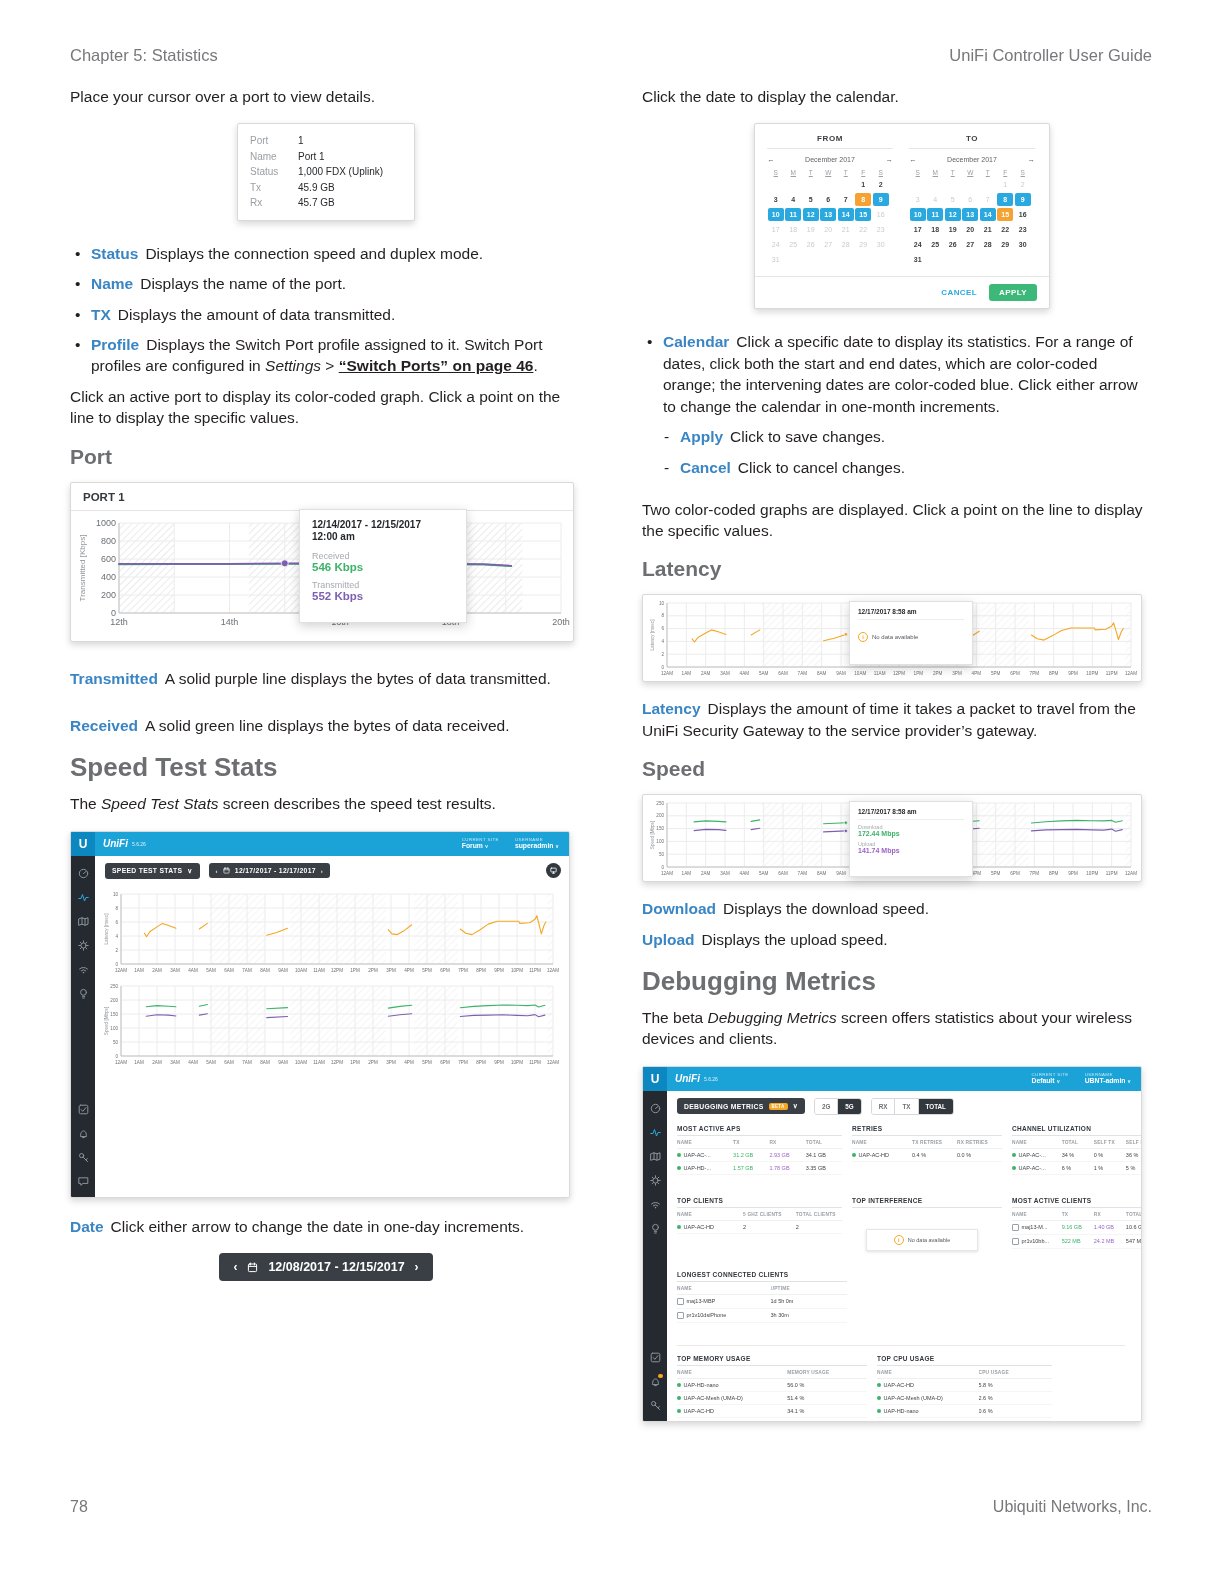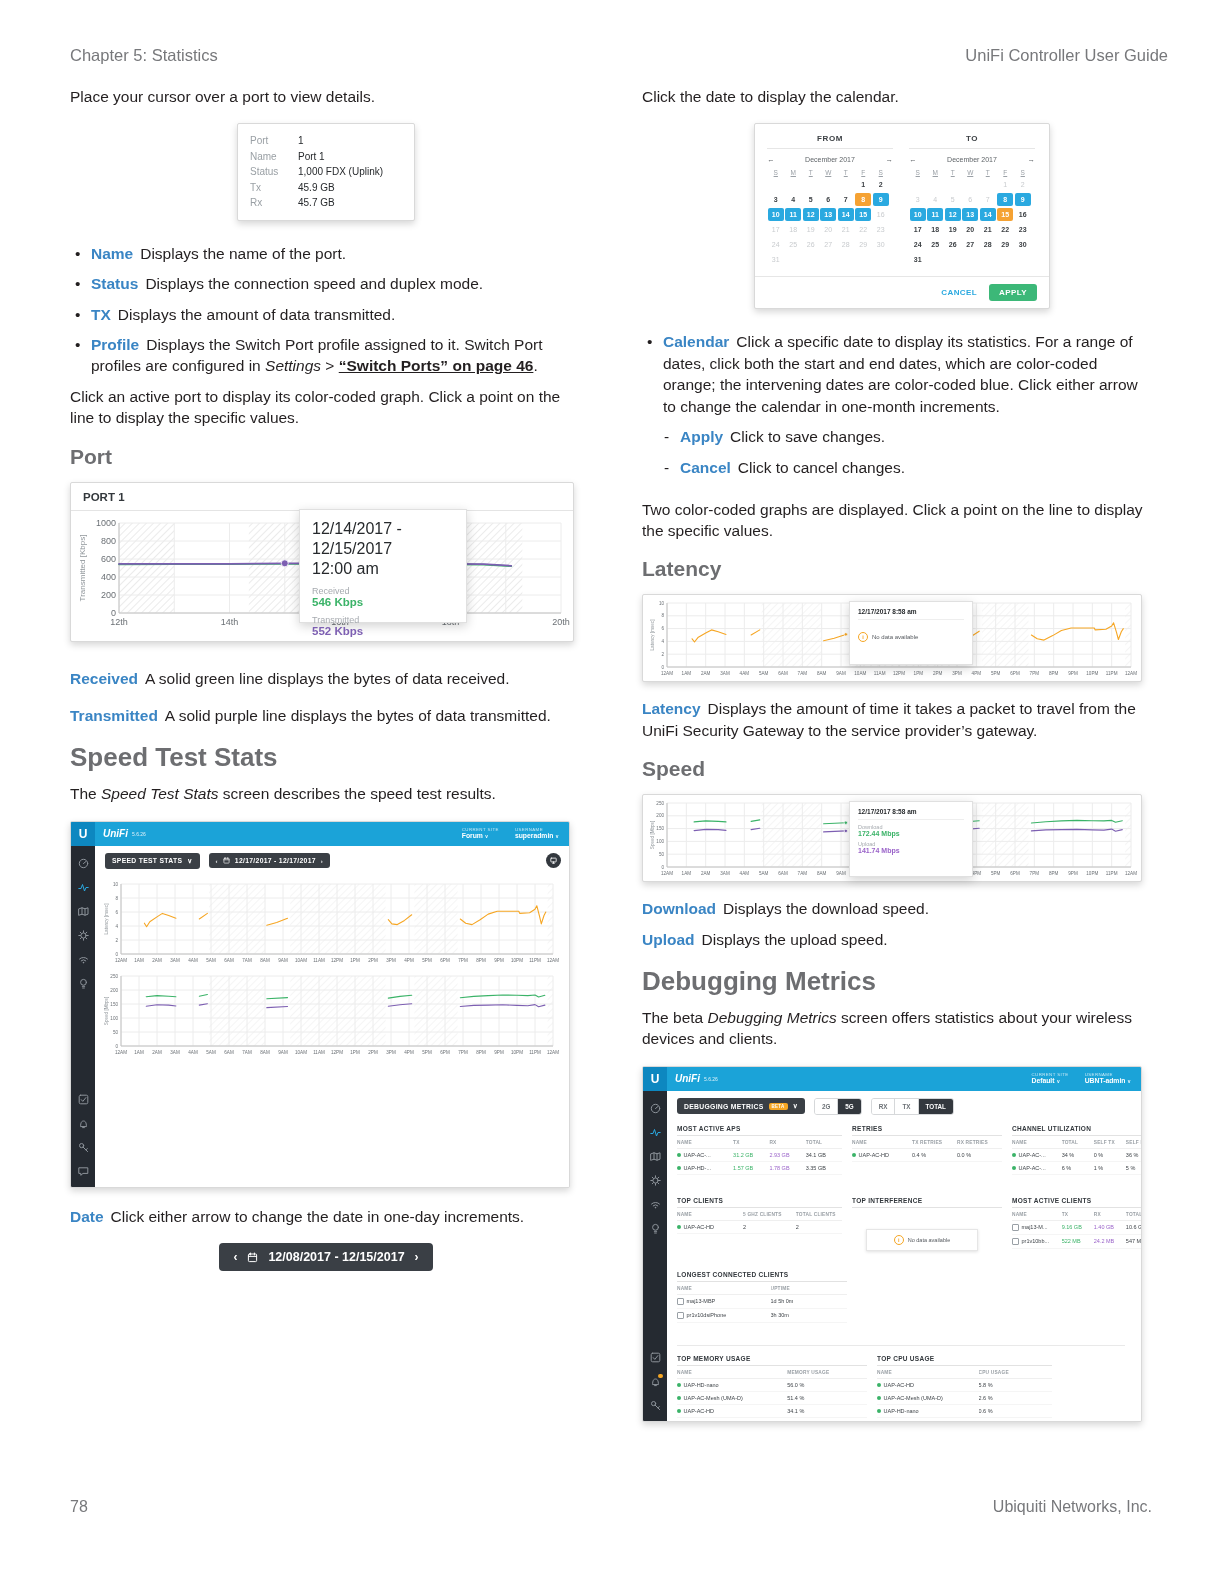--- a/index.html
+++ b/index.html
@@ -24,21 +24,21 @@
   .tipcard{width:152px;margin:2px auto 22px;padding:9px 12px;font-size:10px;line-height:1.55;}
   .kv{display:flex;}
   .kv-k{width:48px;color:#9aa0a5;flex:none;}
   .kv-v{color:#26292c;white-space:nowrap;}
   
   .port-card{width:502px;height:158px;position:relative;margin:0 0 26px;}
   .pc-title{height:17px;padding:8px 12px 2px;font-size:11.5px;font-weight:bold;color:#33383c;border-bottom:1px solid #e4e4e4;}
   .pc-chart{height:124px;margin-top:2px;position:relative;}
   .tt{position:absolute;background:#fff;border:1px solid #e0e0e0;box-shadow:0 3px 10px rgba(0,0,0,.18);z-index:3;}
   .tt-port{left:228px;top:26px;width:168px;height:114px;padding:9px 12px;box-sizing:border-box;}
-  .tt-date{font-size:16px;font-weight:normal;color:#26292c;line-height:1.25;}
+  .tt-date{font-size:10px;font-weight:bold;color:#26292c;line-height:1.25;}
   .tt-lab{font-size:9px;color:#a7abb0;margin-top:7px;}
   .tt-val{font-size:11.5px;font-weight:bold;}
   .c-green{color:#3bb368;} .c-purple{color:#9a63c9;}
   .c-purple2{color:#7d5fb2;}
   
   .mini-card{width:498px;height:86px;position:relative;margin:0 0 16px;}
   .mini-chart{position:absolute;left:4px;top:4px;right:4px;bottom:2px;}
   .tt-mini{left:206px;top:6px;width:124px;padding:6px 8px;box-sizing:border-box;}
   .ttm-date{font-size:6.5px;font-weight:bold;color:#26292c;border-bottom:1px solid #eee;padding-bottom:4px;}
   .ttm-row{display:flex;align-items:center;gap:4px;margin-top:12px;margin-bottom:6px;}
@@ -126,21 +126,21 @@
   .dp-arr{font-size:12px;}
   .mt26{margin-top:26px;}
   svg.chart text{font-family:"Liberation Sans",sans-serif;}
 </style>
 </head>
 <body>
 
 <div class="page">
 
   <div class="runhead" style="left:70px">Chapter 5: Statistics</div>
-  <div class="runhead" style="right:56px">UniFi Controller User Guide</div>
+  <div class="runhead" style="right:72px">UniFi Controller User Guide</div>
 
   <div class="col" id="colL">
     <p class="p">Place your cursor over a port to view details.</p>
 
     <div class="tipcard shot">
         <div class="kv">
           <span class="kv-k">Port</span>
           <span class="kv-v">1</span>
         </div>
         <div class="kv">
@@ -155,22 +155,22 @@
           <span class="kv-k">Tx</span>
           <span class="kv-v">45.9 GB</span>
         </div>
         <div class="kv">
           <span class="kv-k">Rx</span>
           <span class="kv-v">45.7 GB</span>
         </div>
       </div>
 
     <div>
+      <div class="b"><span class="term">Status</span><span>Displays the connection speed and duplex mode.</span></div>
       <div class="b"><span class="term">Name</span><span>Displays the name of the port.</span></div>
-      <div class="b"><span class="term">Status</span><span>Displays the connection speed and duplex mode.</span></div>
       <div class="b"><span class="term">TX</span><span>Displays the amount of data transmitted.</span></div>
       <div class="b"><span class="term">Profile</span><span>Displays the Switch Port profile assigned to it. Switch Port profiles are configured in </span><span class="it">Settings</span><span> &gt; </span><span class="lnk">“Switch Ports” on page 46</span><span>.</span></div>
     </div>
 
     <p class="p">Click an active port to display its color-coded graph. Click a point on the line to display the specific values.</p>
 
     <div class="h3">Port</div>
 
     <div class="shot port-card">
       <div class="pc-title">PORT 1</div>
@@ -219,22 +219,22 @@
       <div class="tt tt-port">
         <div class="tt-date">12/14/2017 - 12/15/2017</div>
         <div class="tt-date">12:00 am</div>
         <div class="tt-lab">Received</div>
         <div class="tt-val c-green">546 Kbps</div>
         <div class="tt-lab">Transmitted</div>
         <div class="tt-val c-purple2">552 Kbps</div>
       </div>
     </div>
 
+    <p class="p"><span class="term">Transmitted</span><span>A solid purple line displays the bytes of data transmitted.</span></p>
     <p class="p mt26"><span class="term">Received</span><span>A solid green line displays the bytes of data received.</span></p>
-    <p class="p"><span class="term">Transmitted</span><span>A solid purple line displays the bytes of data transmitted.</span></p>
 
     <div class="h2">Speed Test Stats</div>
     <p class="p"><span>The </span><span class="it">Speed Test Stats</span><span> screen describes the speed test results.</span></p>
 
     <div class="shot app" id="app1">
       <div class="a-top">
         <div class="a-logo">U</div>
         <span class="a-name">UniFi</span>
         <span class="a-ver">5.6.26</span>
         <div class="a-right">

